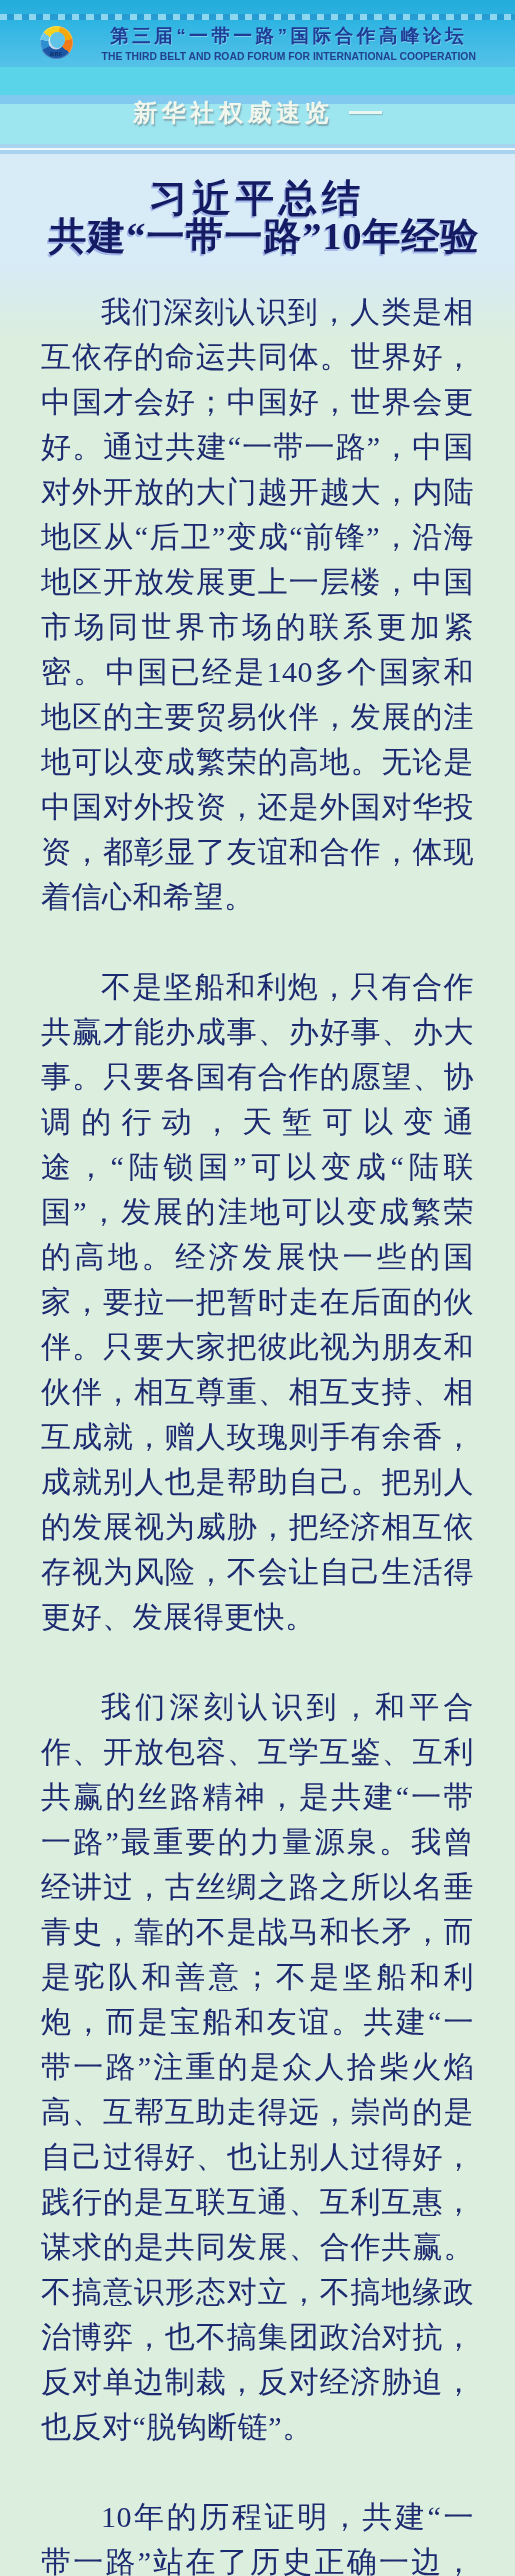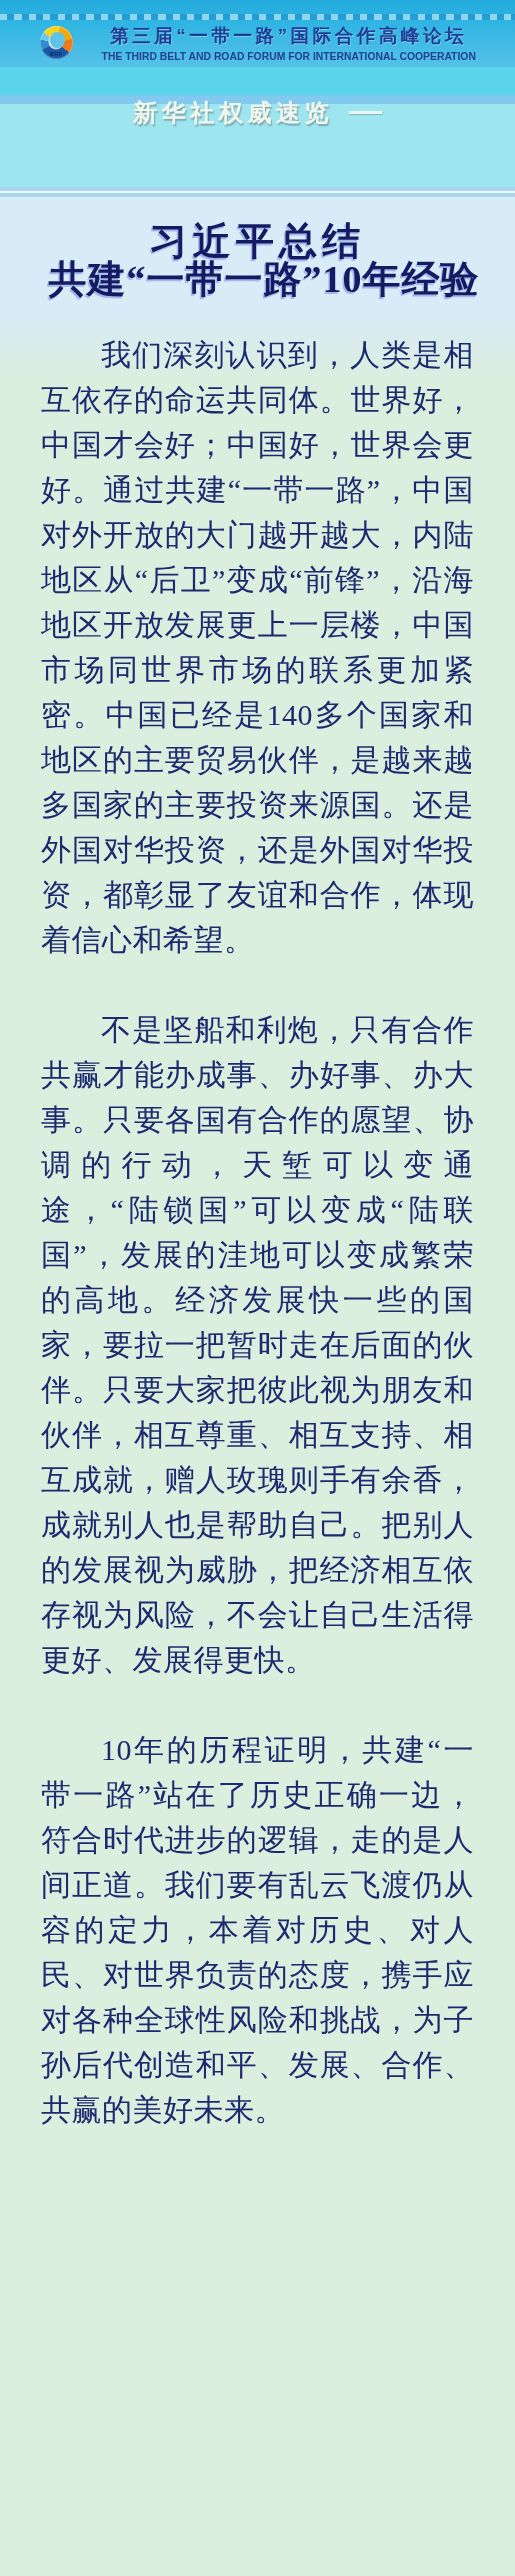--- a/index.html
+++ b/index.html
@@ -43,21 +43,21 @@
     text-shadow:0.5px 0.5px 0 rgba(255,255,255,.35);
     white-space:nowrap;
   }
   .header-title-en{
     margin-top:2.1px;font-size:10.8px;font-weight:bold;color:#22418f;
     letter-spacing:0;transform:scaleX(.96);transform-origin:center;
     white-space:nowrap;
   }
   
   .sec-subheader{
-    position:relative;height:120px;
+    position:relative;height:77px;
     background:linear-gradient(to bottom,
       #5ad4e9 0,#5ad4e9 28px,#82c9ef 28px,#82c9ef 37px,#9de6f0 37px,#9de6f0 100%);
     text-align:center;
     padding-left:16px;
   }
   .banner-line{
     position:absolute;top:30px;left:0;right:0;white-space:nowrap;
   }
   .banner-label{
     display:inline-block;font-size:24px;font-weight:bold;letter-spacing:4.6px;
@@ -118,20 +118,21 @@
     </div>
   </div>
 
   <div class="sec-title">
     <div class="headline-1">习近平总结</div>
     <div class="headline-2">共建“一带一路”10年经验</div>
   </div>
 
   <div class="sec-body">
     <div class="article">
-      <p class="para">我们深刻认识到，人类是相互依存的命运共同体。世界好，中国才会好；中国好，世界会更好。通过共建“一带一路”，中国对外开放的大门越开越大，内陆地区从“后卫”变成“前锋”，沿海地区开放发展更上一层楼，中国市场同世界市场的联系更加紧密。中国已经是140多个国家和地区的主要贸易伙伴，是越来越多国家的主要投资来源国。还是外国对华投资，还是外国对华投资，都彰显了友谊和合作，体现着信心和希望。</p>
+      <p class="para">我们深刻认识到，人类是相互依存的命运共同体。世界好，中国才会好；中国好，世界会更好。通过共建“一带一路”，中国对外开放的大门越开越大，内陆地区从“后卫”变成“前锋”，沿海地区开放发展更上一层楼，中国市场同世界市场的联系更加紧密。中国已经是140多个国家和地区的主要贸易伙伴，发展的洼地可以变成繁荣的高地。无论是中国对外投资，还是外国对华投资，都彰显了友谊和合作，体现着信心和希望。</p>
       <p class="para">不是坚船和利炮，只有合作共赢才能办成事、办好事、办大事。只要各国有合作的愿望、协调的行动，天堑可以变通途，“陆锁国”可以变成“陆联国”，发展的洼地可以变成繁荣的高地。经济发展快一些的国家，要拉一把暂时走在后面的伙伴。只要大家把彼此视为朋友和伙伴，相互尊重、相互支持、相互成就，赠人玫瑰则手有余香，成就别人也是帮助自己。把别人的发展视为威胁，把经济相互依存视为风险，不会让自己生活得更好、发展得更快。</p>
+      <p class="para">我们深刻认识到，和平合作、开放包容、互学互鉴、互利共赢的丝路精神，是共建“一带一路”最重要的力量源泉。我曾经讲过，古丝绸之路之所以名垂青史，靠的不是战马和长矛，而是驼队和善意；不是坚船和利炮，而是宝船和友谊。共建“一带一路”注重的是众人拾柴火焰高、互帮互助走得远，崇尚的是自己过得好、也让别人过得好，践行的是互联互通、互利互惠，谋求的是共同发展、合作共赢。不搞意识形态对立，不搞地缘政治博弈，也不搞集团政治对抗，反对单边制裁，反对经济胁迫，也反对“脱钩断链”。</p>
       <p class="para">10年的历程证明，共建“一带一路”站在了历史正确一边，符合时代进步的逻辑，走的是人间正道。我们要有乱云飞渡仍从容的定力，本着对历史、对人民、对世界负责的态度，携手应对各种全球性风险和挑战，为子孙后代创造和平、发展、合作、共赢的美好未来。</p>
     </div>
   </div>
 
 </div>
 
 
 </body></html>

